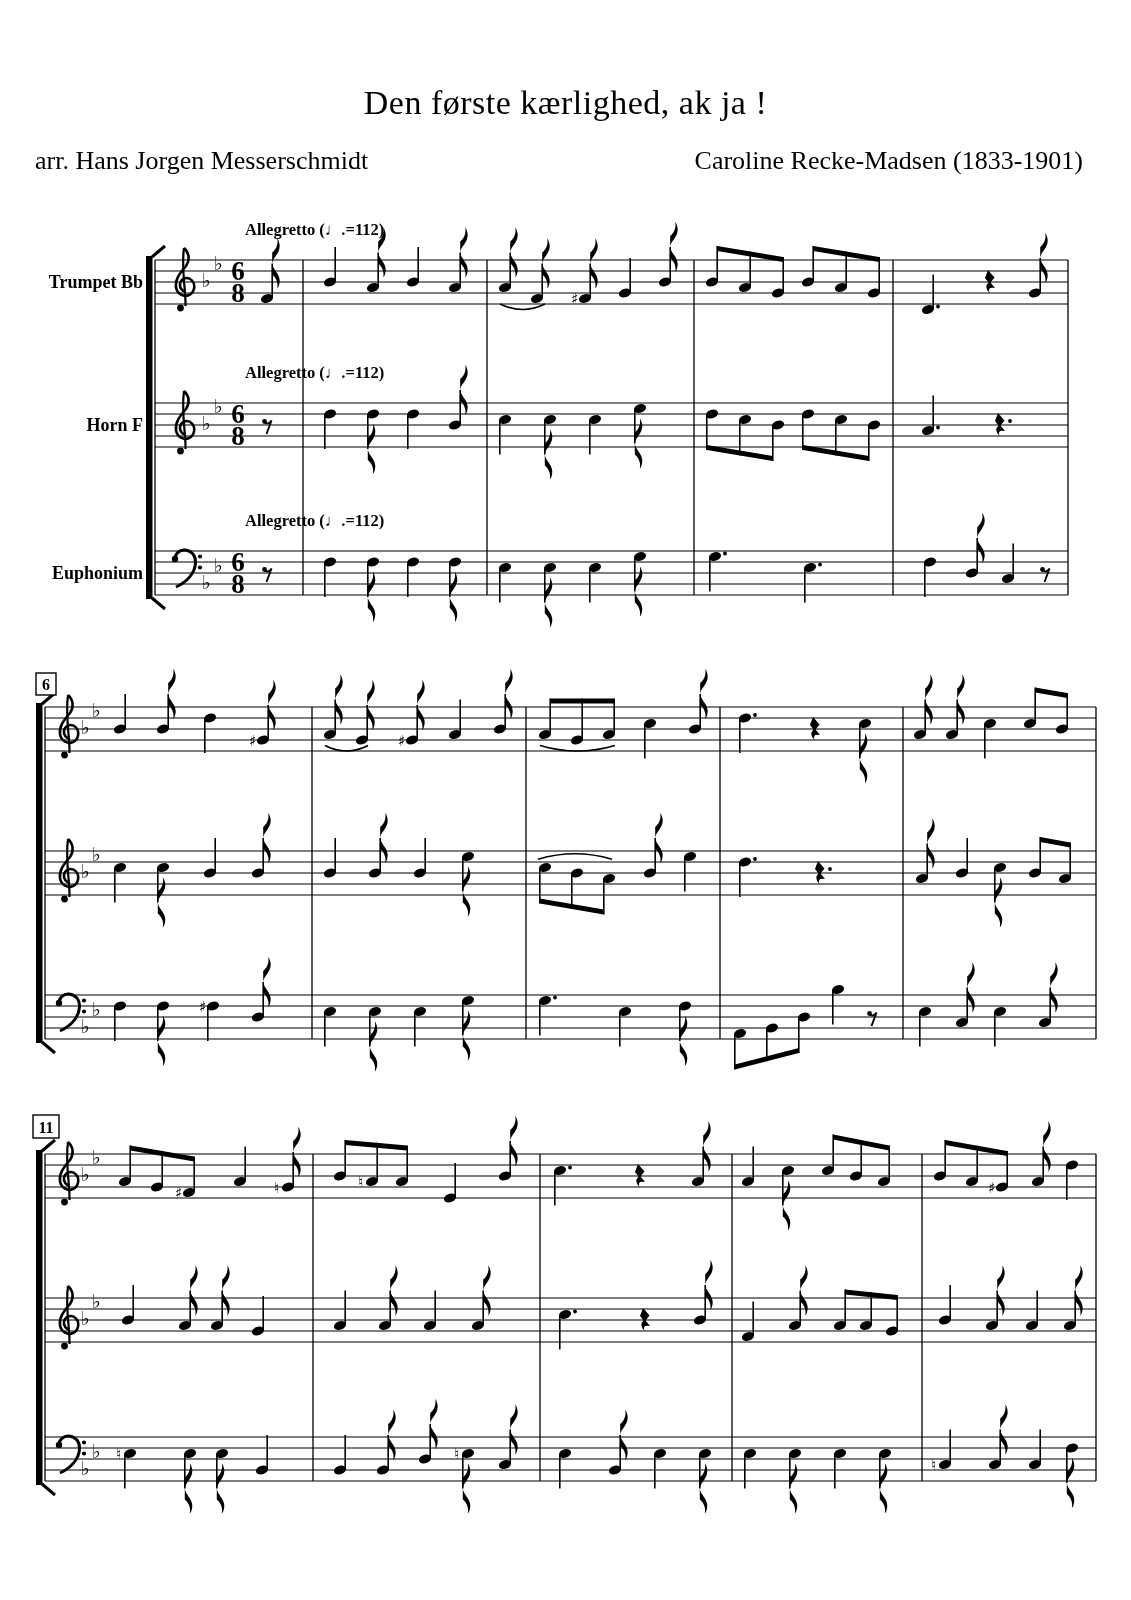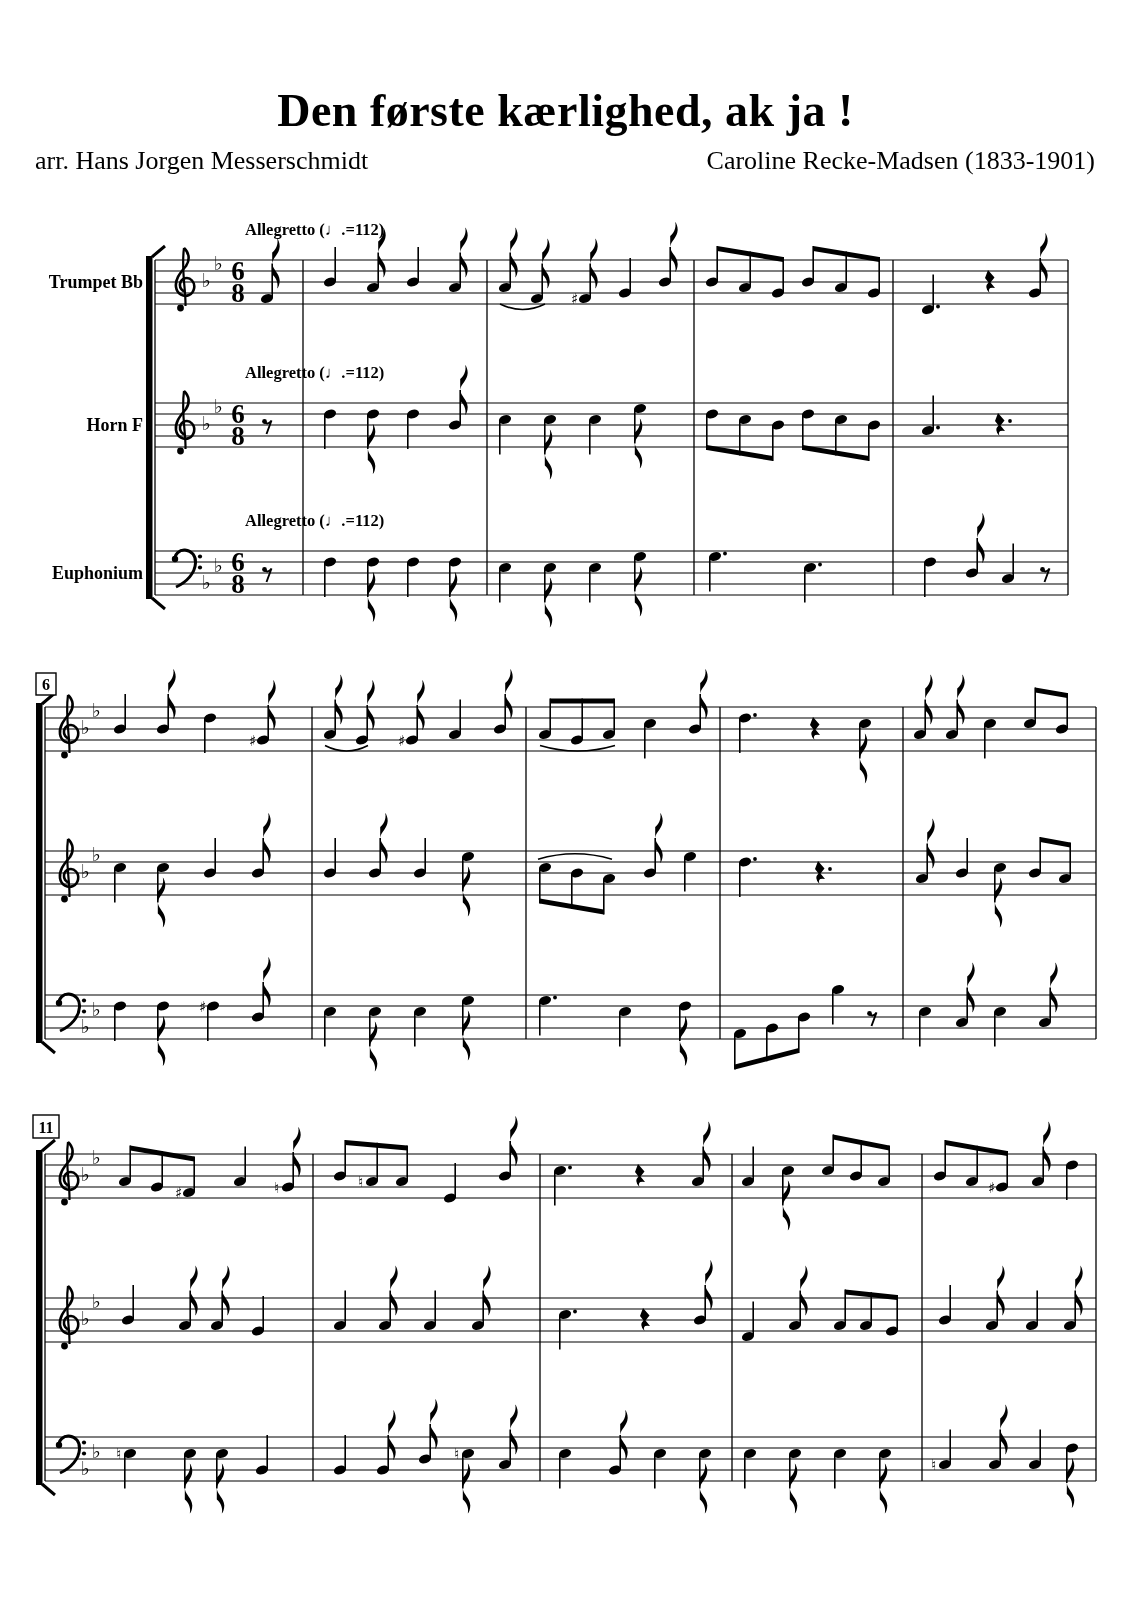--- a/index.html
+++ b/index.html
@@ -1,22 +1,22 @@
 <!DOCTYPE html>
 <html><head>
 <meta charset="utf-8">
 <style>
   html,body{margin:0;padding:0;background:#888;}
   #page{position:relative;width:1131px;height:1600px;background:#ffffff;margin:0 auto;overflow:hidden;
         font-family:"Liberation Serif","DejaVu Serif",serif;color:#000;}
   #title{position:absolute;top:84px;left:0;width:100%;text-align:center;
-         font-size:46px;font-weight:bold;letter-spacing:0.5px;}
+         font-size:34px;font-weight:normal;letter-spacing:0.5px;}
   #credits{position:absolute;top:146px;left:35px;right:36px;height:28px;font-size:26px;}
   #arranger{position:absolute;left:0;top:0;}
-  #composer{position:absolute;right:0;top:0;}
+  #composer{position:absolute;right:12px;top:0;}
   svg text{fill:#000;}
 </style>
 </head>
 <body>
 
 <div id="page">
   <div id="title">Den første kærlighed, ak ja !</div>
   <div id="credits">
     <span id="arranger">arr. Hans Jorgen Messerschmidt</span>
     <span id="composer">Caroline Recke-Madsen (1833-1901)</span>

